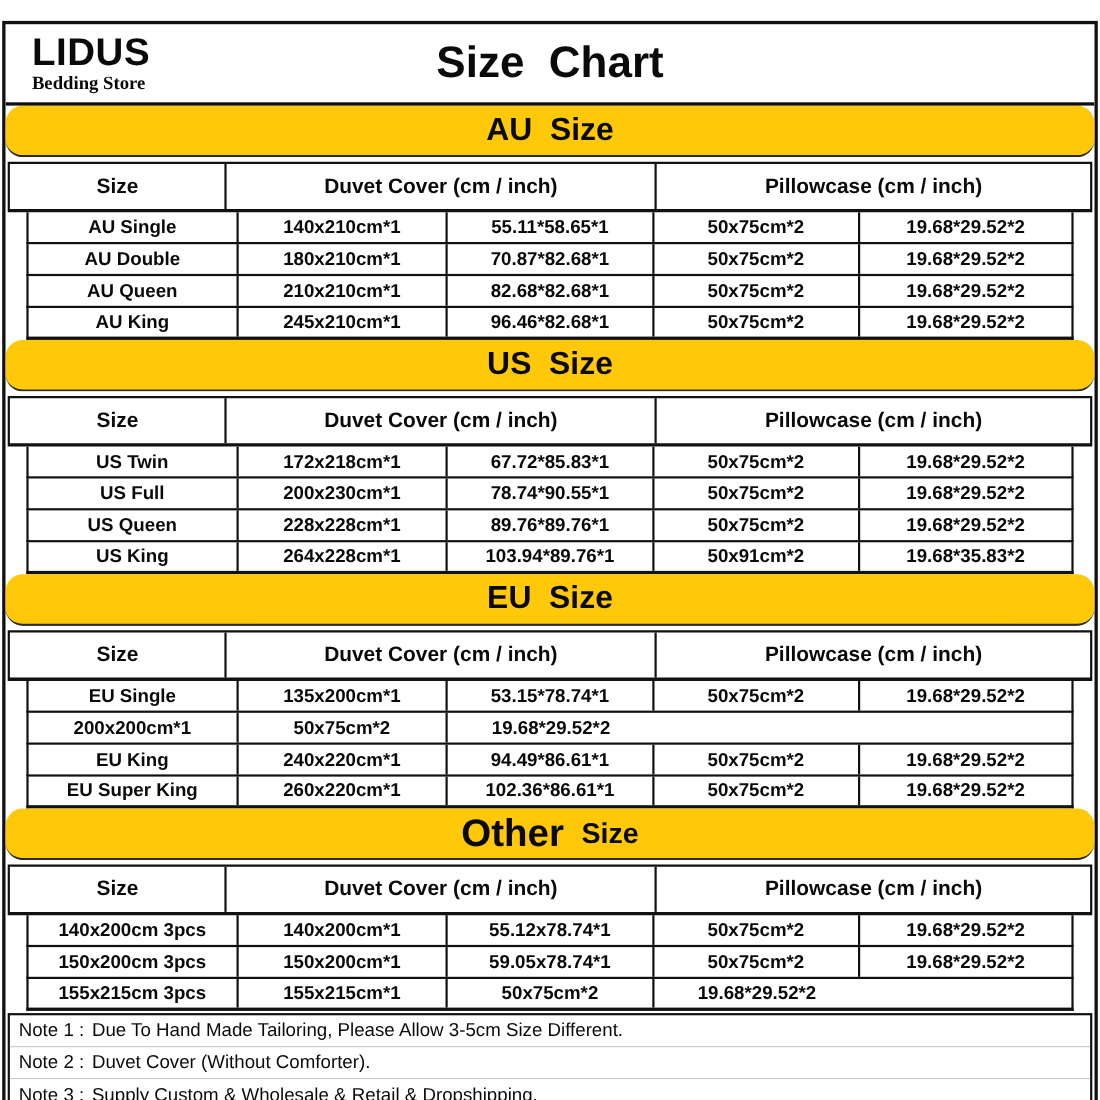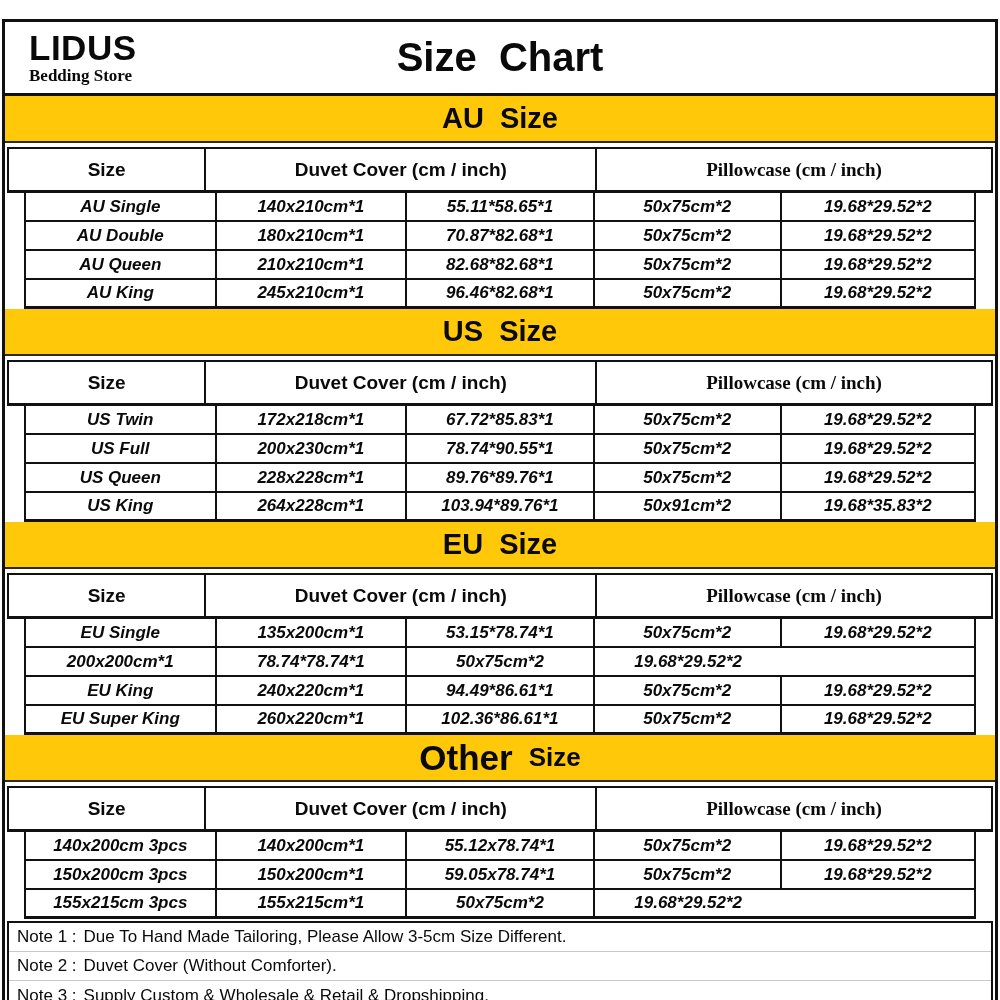--- a/index.html
+++ b/index.html
@@ -12,40 +12,40 @@
   
   .top { height: 74px; border-bottom: 3px solid var(--border-color, #111); position: relative; }
   .logo { position: absolute; left: 24px; top: 7px; }
   .brand { font-size: 35px; font-weight: bold; letter-spacing: 0.5px; line-height: 37px; }
   .brand-sub { font-size: 17px; font-weight: bold; line-height: 19px; font-family: Liberation Serif, serif; }
   .title { position: absolute; left: 0; right: 0; top: 13px; text-align: center;
            font-size: 40px; font-weight: bold; white-space: pre; }
   
   .banner { height: 47px; background: var(--banner-bg, #FFC90A);
             border-bottom: 2px solid #2a2a2a;
-            display: flex; align-items: center; justify-content: center; gap: 16px; }
+            display: flex; align-items: center; justify-content: center; gap: 16px; border-radius: 16px; }
   .banner .bm, .banner .bs { font-size: 29px; font-weight: bold; }
   .banner.other .bm { font-size: 35px; }
   .banner.other .bs { font-size: 26px; }
   .gap { height: 4px; }
   
   .thead {
     height: 46px; margin: 0 2px;
     border: 2px solid var(--border-color, #111); border-bottom: 3px solid var(--border-color, #111);
     display: grid; grid-template-columns: 201fr 398fr 401fr;
   }
   .th { display: flex; align-items: center; justify-content: center;
         font-size: 19px; font-weight: bold; border-right: 2px solid var(--border-color, #111); }
-  .th:last-child { border-right: none; font-family: Liberation Serif, serif; }
+  .th:last-child { border-right: none; }
   .trow {
     height: 29px; margin: 0 19px;
     border-left: 2px solid var(--border-color, #111);
     border-right: 2px solid var(--border-color, #111);
     border-bottom: 2px solid var(--border-color, #111);
-    display: grid; grid-template-columns: 201fr 201fr 198fr 197fr 203fr; font-style: italic;
+    display: grid; grid-template-columns: 201fr 201fr 198fr 197fr 203fr;
   }
   .trow.tlast { border-bottom: 3px solid var(--border-color, #111); }
   .td { display: flex; align-items: center; justify-content: center;
         font-size: 17px; font-weight: bold; border-right: 2px solid var(--border-color, #111); }
   .td:last-child { border-right: none; }
   
   .notes { margin: 2px 2px 0 2px; border: 2px solid var(--border-color, #111); }
   .note { height: 29px; display: flex; align-items: center; padding-left: 8px;
           border-bottom: 1px solid #c9c9c9; font-size: 17px; }
   .note:last-child { border-bottom: none; }
@@ -159,21 +159,20 @@
     </div>
     <div class="trow">
       <div class="td">EU Single</div>
       <div class="td">135x200cm*1</div>
       <div class="td">53.15*78.74*1</div>
       <div class="td">50x75cm*2</div>
       <div class="td">19.68*29.52*2</div>
     </div>
     <div class="trow">
       <div class="td">200x200cm*1</div>
-      <div class="td">78.74*78.74*1</div>
       <div class="td">50x75cm*2</div>
       <div class="td">19.68*29.52*2</div>
     </div>
     <div class="trow">
       <div class="td">EU King</div>
       <div class="td">240x220cm*1</div>
       <div class="td">94.49*86.61*1</div>
       <div class="td">50x75cm*2</div>
       <div class="td">19.68*29.52*2</div>
     </div>

